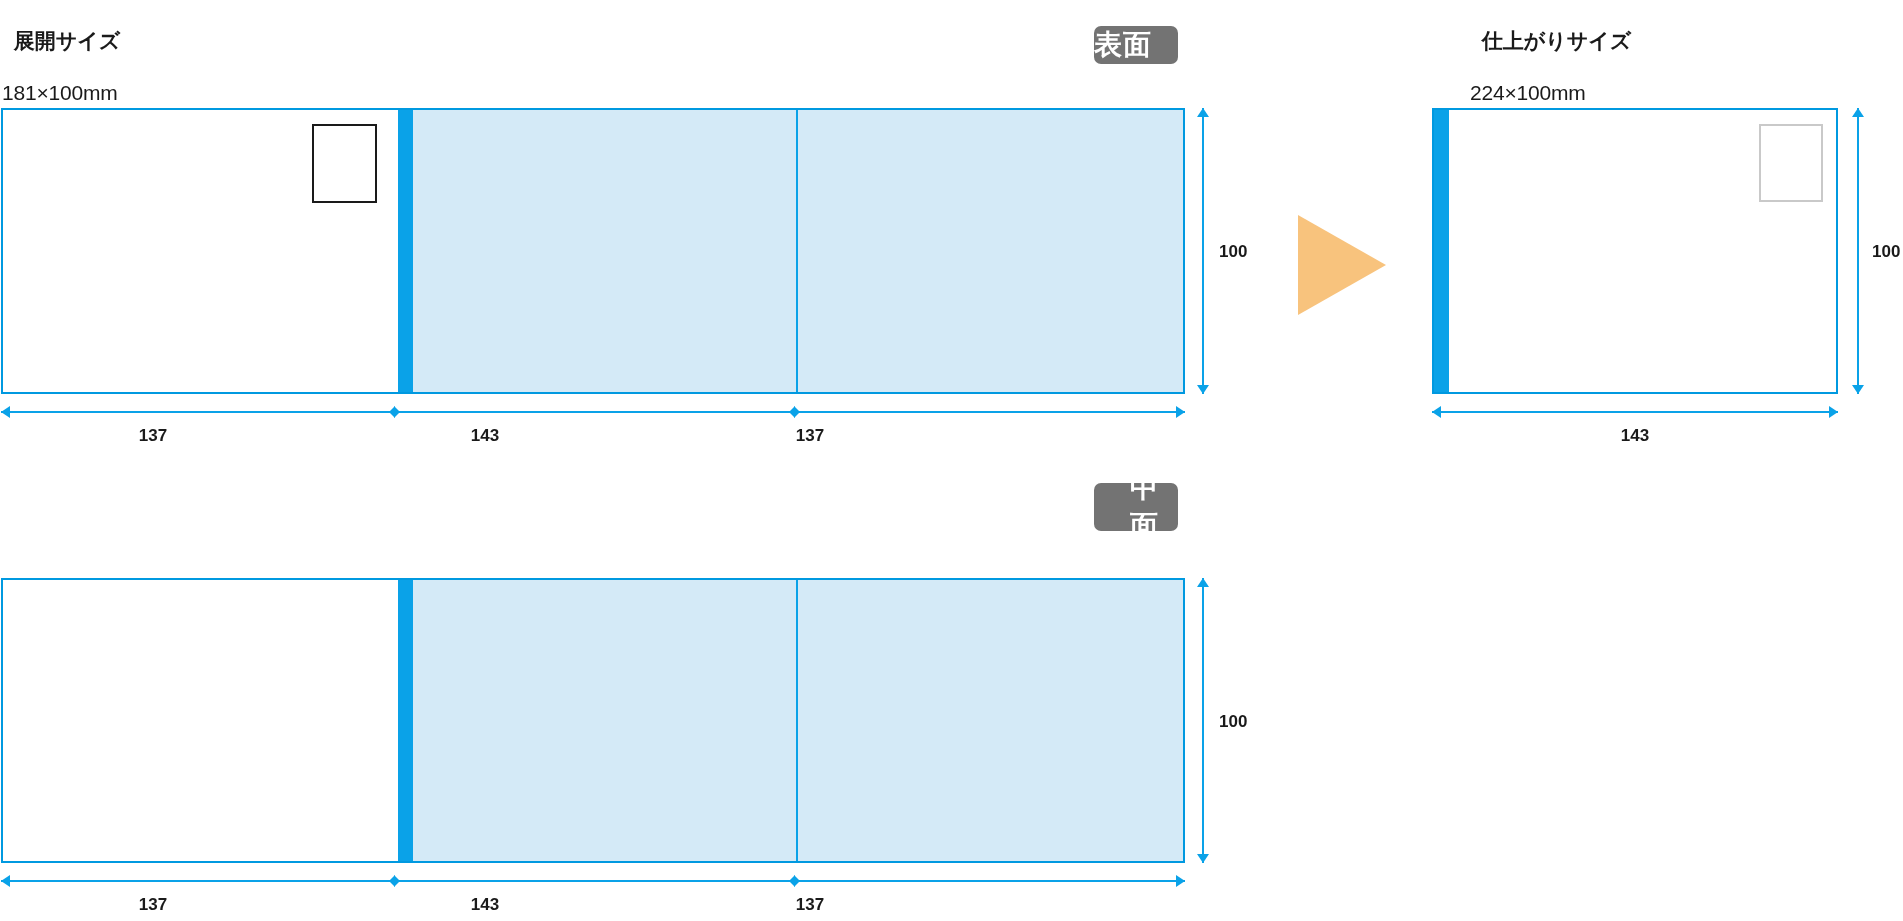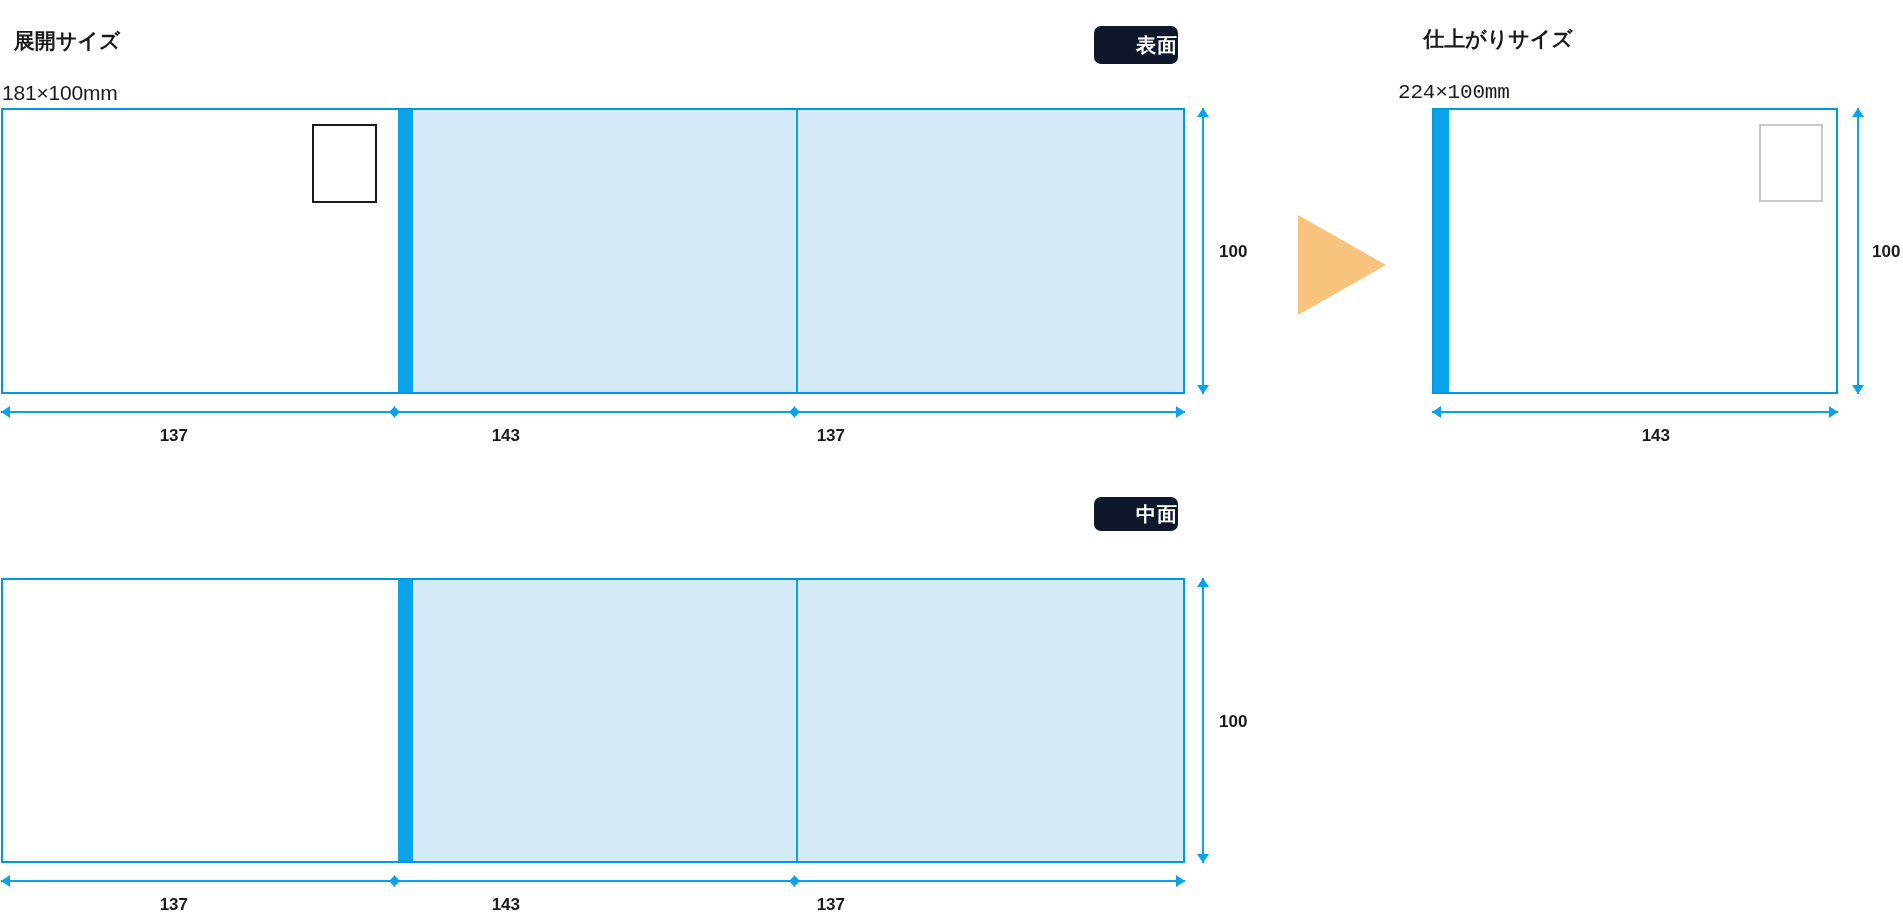--- a/index.html
+++ b/index.html
@@ -28,29 +28,29 @@
   }
   .size-caption .cap-line2 {
     font-weight: 400;
     display: block;
     letter-spacing: -0.2px;
   }
 
   
   .badge {
     position: absolute;
-    background: #0f172a;
+    background: #737373;
     color: #ffffff;
     border-radius: 7px;
-    font-size: 20px;
+    font-size: 28px;
     font-weight: 700;
     letter-spacing: 1px;
     display: flex;
     align-items: center;
-    justify-content: flex-end;
+    justify-content: flex-start;
     box-sizing: border-box;
   }
 
   
   .panel {
     position: absolute;
     box-sizing: border-box;
     border: 2px solid #0099e0;
     background: #ffffff;
     overflow: hidden;
@@ -141,21 +141,21 @@
     border-right: 6px solid transparent;
   }
   .dim-v .arrow-t { top: 0;    border-bottom: 9px solid #0aa2e8; }
   .dim-v .arrow-b { bottom: 0; border-top: 9px solid #0aa2e8; }
 
   .dim-label {
     position: absolute;
     font-size: 17px;
     font-weight: 700;
     color: #1a1a1a;
-    text-align: right;
+    text-align: center;
     white-space: nowrap;
   }
   .dim-label.v {
     text-align: right;
   }
 
   
   .arrow-orange {
     position: absolute;
     width: 0; height: 0;
@@ -165,30 +165,30 @@
   }
 </style>
 </head>
 <body>
 
 <div class="size-caption" style="left:2px; top:2px;">
   <span>展開サイズ</span>
   <span class="cap-line2">181×100mm</span>
 </div>
 
-<div class="size-caption" style="left:1398px; top:2px;font-family:Liberation Mono, monospace;">
+<div class="size-caption" style="left:1470px; top:2px;">
   <span>仕上がりサイズ</span>
   <span class="cap-line2">224×100mm</span>
 </div>
 
 <div class="badge" style="left:1094px; top:26px; width:84px; height:38px;">
   <span>表面</span>
 </div>
 
-<div class="badge" style="left:1094px; top:497px; width:84px; height:34px;">
+<div class="badge" style="left:1094px; top:483px; width:84px; height:48px;padding-left:36px;">
   <span>中面</span>
 </div>
 
 <div class="panel" style="left:1px; top:108px; width:1184px; height:286px;">
   <div class="panel-white-part" style="width:395px;"></div>
   <div class="fold-bar" style="left:395px; width:15px;"></div>
   <div class="panel-blue-fill" style="left:410px; right:0;"></div>
   <div class="fold-line" style="left:793px;"></div>
   <div class="stamp-box dark" style="left:309px; top:14px; width:65px; height:79px;"></div>
 </div>

